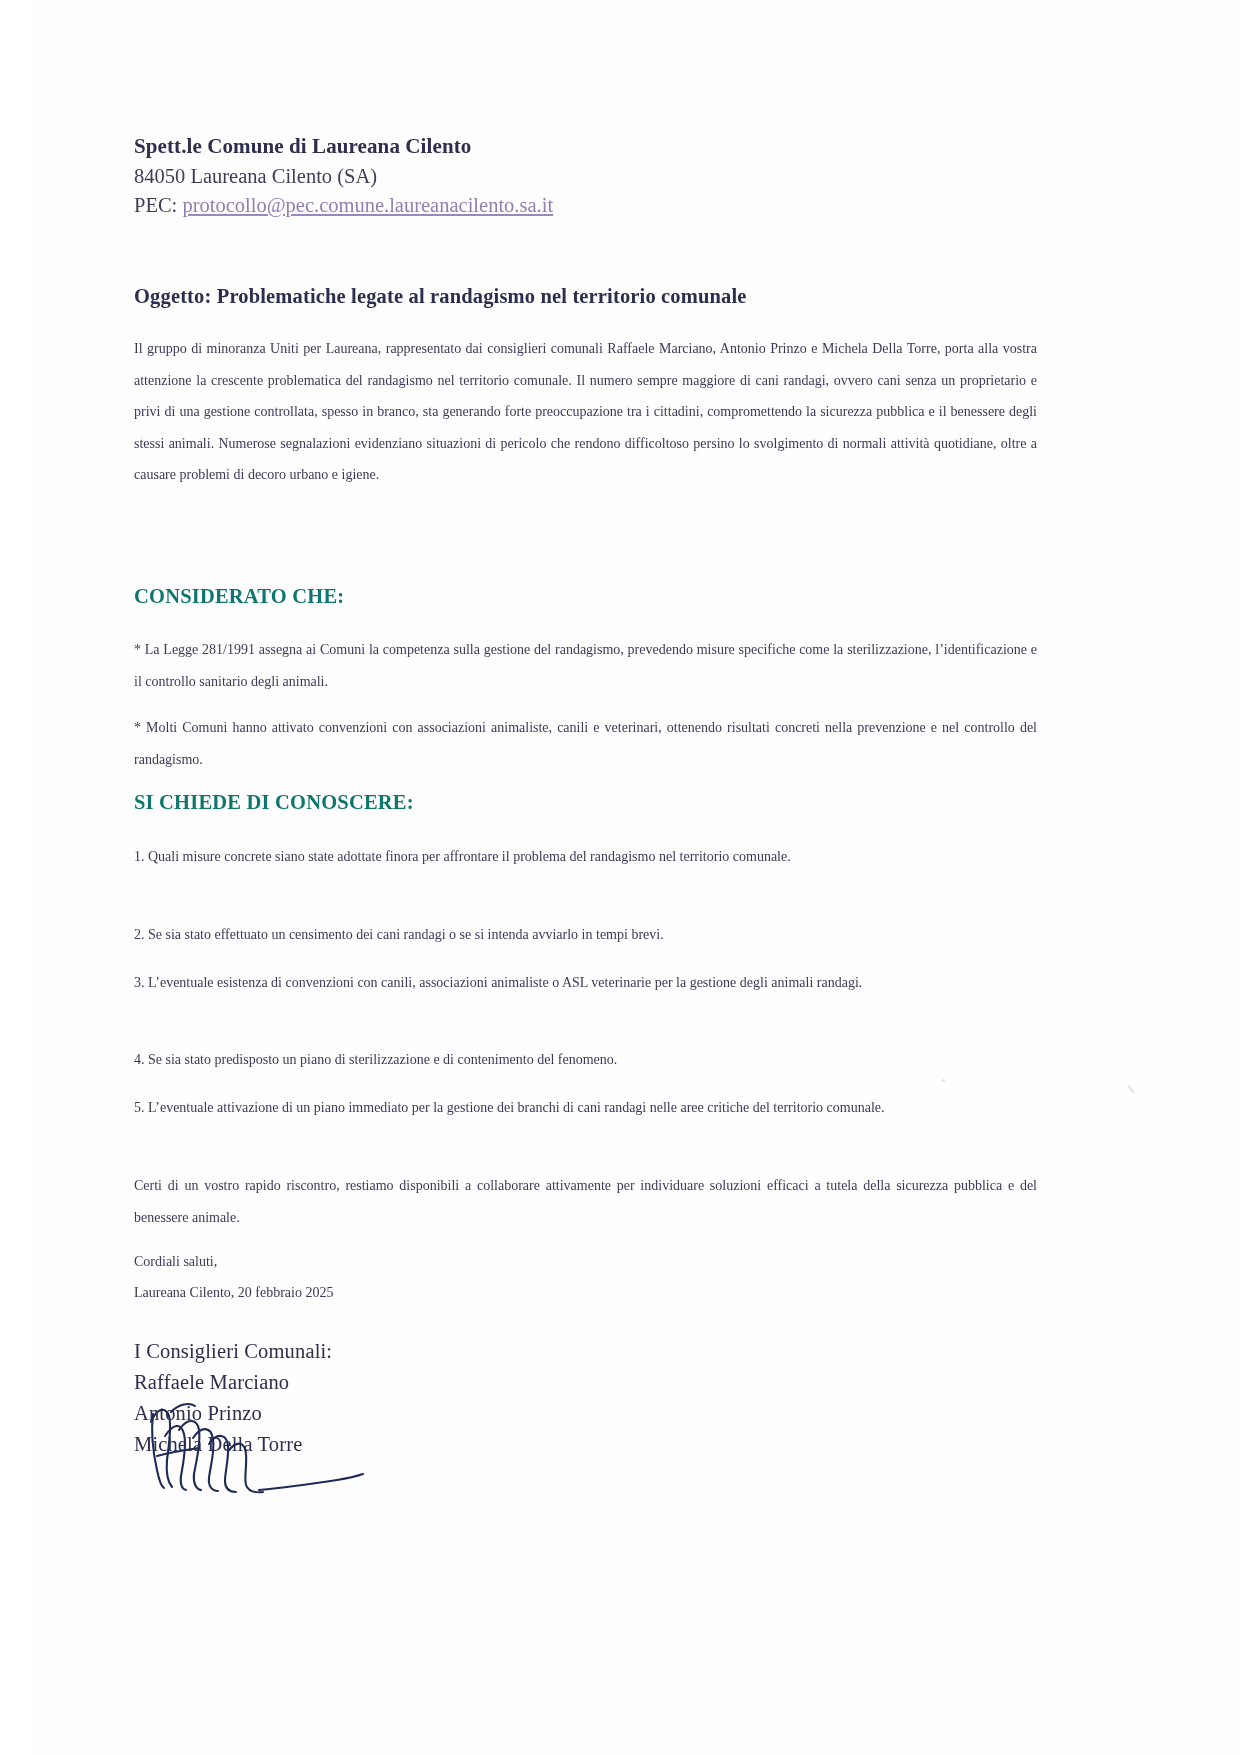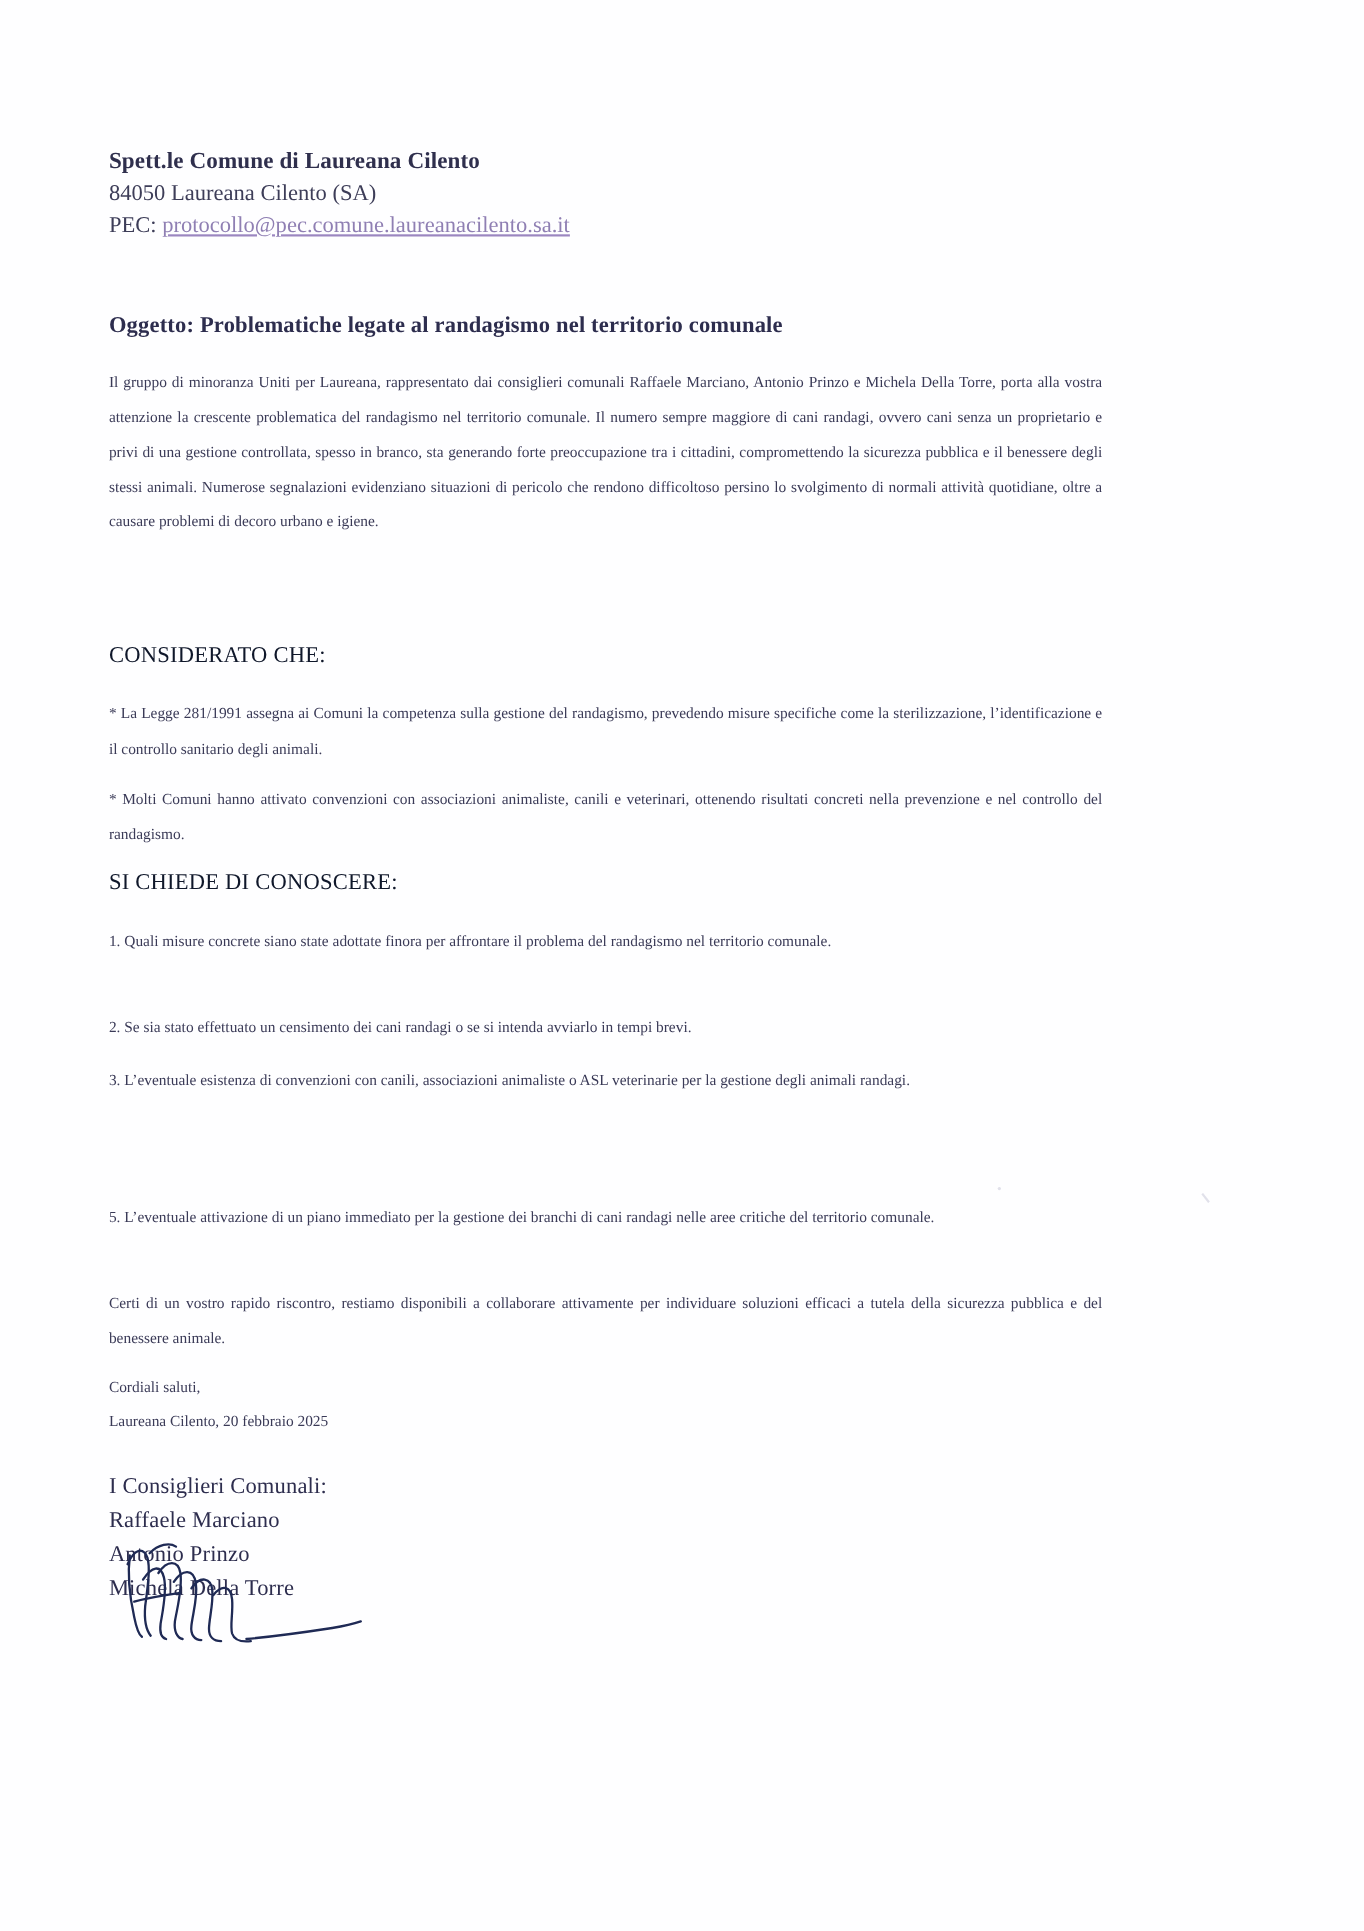--- a/index.html
+++ b/index.html
@@ -13,20 +13,21 @@
     position: relative;
     font-family: "Liberation Serif", "DejaVu Serif", serif;
     overflow: hidden;
   }
 
   
   .page {
     position: absolute;
     inset: 0;
     background: #fefeff;
+    margin-left: 35px;
   }
 
   .sheet {
     position: absolute;
     left: 99px;
     top: 0;
     width: 903px;
     height: 1755px;
     color: #3a3a55;
   }
@@ -74,23 +75,23 @@
     text-justify: inter-word;
     font-size: 14px;
     line-height: 31.6px;
     color: #3a3a57;
   }
   .para.nojustify { text-align: left; }
 
   .heading {
     position: absolute;
     left: 0;
-    font-weight: normal;
+    font-weight: bold;
     font-size: 20.5px;
-    color: #0f172a;
+    color: #0f766e;
     letter-spacing: .2px;
     white-space: nowrap;
   }
 
   .signer-block {
     position: absolute;
     left: 0;
     font-weight: normal;
     font-size: 20.5px;
     line-height: 31px;
@@ -142,20 +143,21 @@
     <div class="para" style="top:712px;">* Molti Comuni hanno attivato convenzioni con associazioni animaliste, canili e veterinari, ottenendo risultati concreti nella prevenzione e nel controllo del randagismo.</div>
 
     <div class="heading" style="top:791px;">SI CHIEDE DI CONOSCERE:</div>
 
     <div class="para" style="top:841px;">1. Quali misure concrete siano state adottate finora per affrontare il problema del randagismo nel territorio comunale.</div>
 
     <div class="para" style="top:919px;">2. Se sia stato effettuato un censimento dei cani randagi o se si intenda avviarlo in tempi brevi.</div>
 
     <div class="para" style="top:967px;">3. L’eventuale esistenza di convenzioni con canili, associazioni animaliste o ASL veterinarie per la gestione degli animali randagi.</div>
 
+    <div class="para" style="top:1044px;">4. Se sia stato predisposto un piano di sterilizzazione e di contenimento del fenomeno.</div>
 
     <div class="para" style="top:1092px;">5. L’eventuale attivazione di un piano immediato per la gestione dei branchi di cani randagi nelle aree critiche del territorio comunale.</div>
 
     <div class="para nojustify" style="top:1246px;">Cordiali saluti,</div>
 
     <div class="para" style="top:1170px;">Certi di un vostro rapido riscontro, restiamo disponibili a collaborare attivamente per individuare soluzioni efficaci a tutela della sicurezza pubblica e del benessere animale.</div>
 
     <div class="para nojustify" style="top:1277px;">Laureana Cilento, 20 febbraio 2025</div>
 
     <div class="signer-block" style="top:1336px;">

